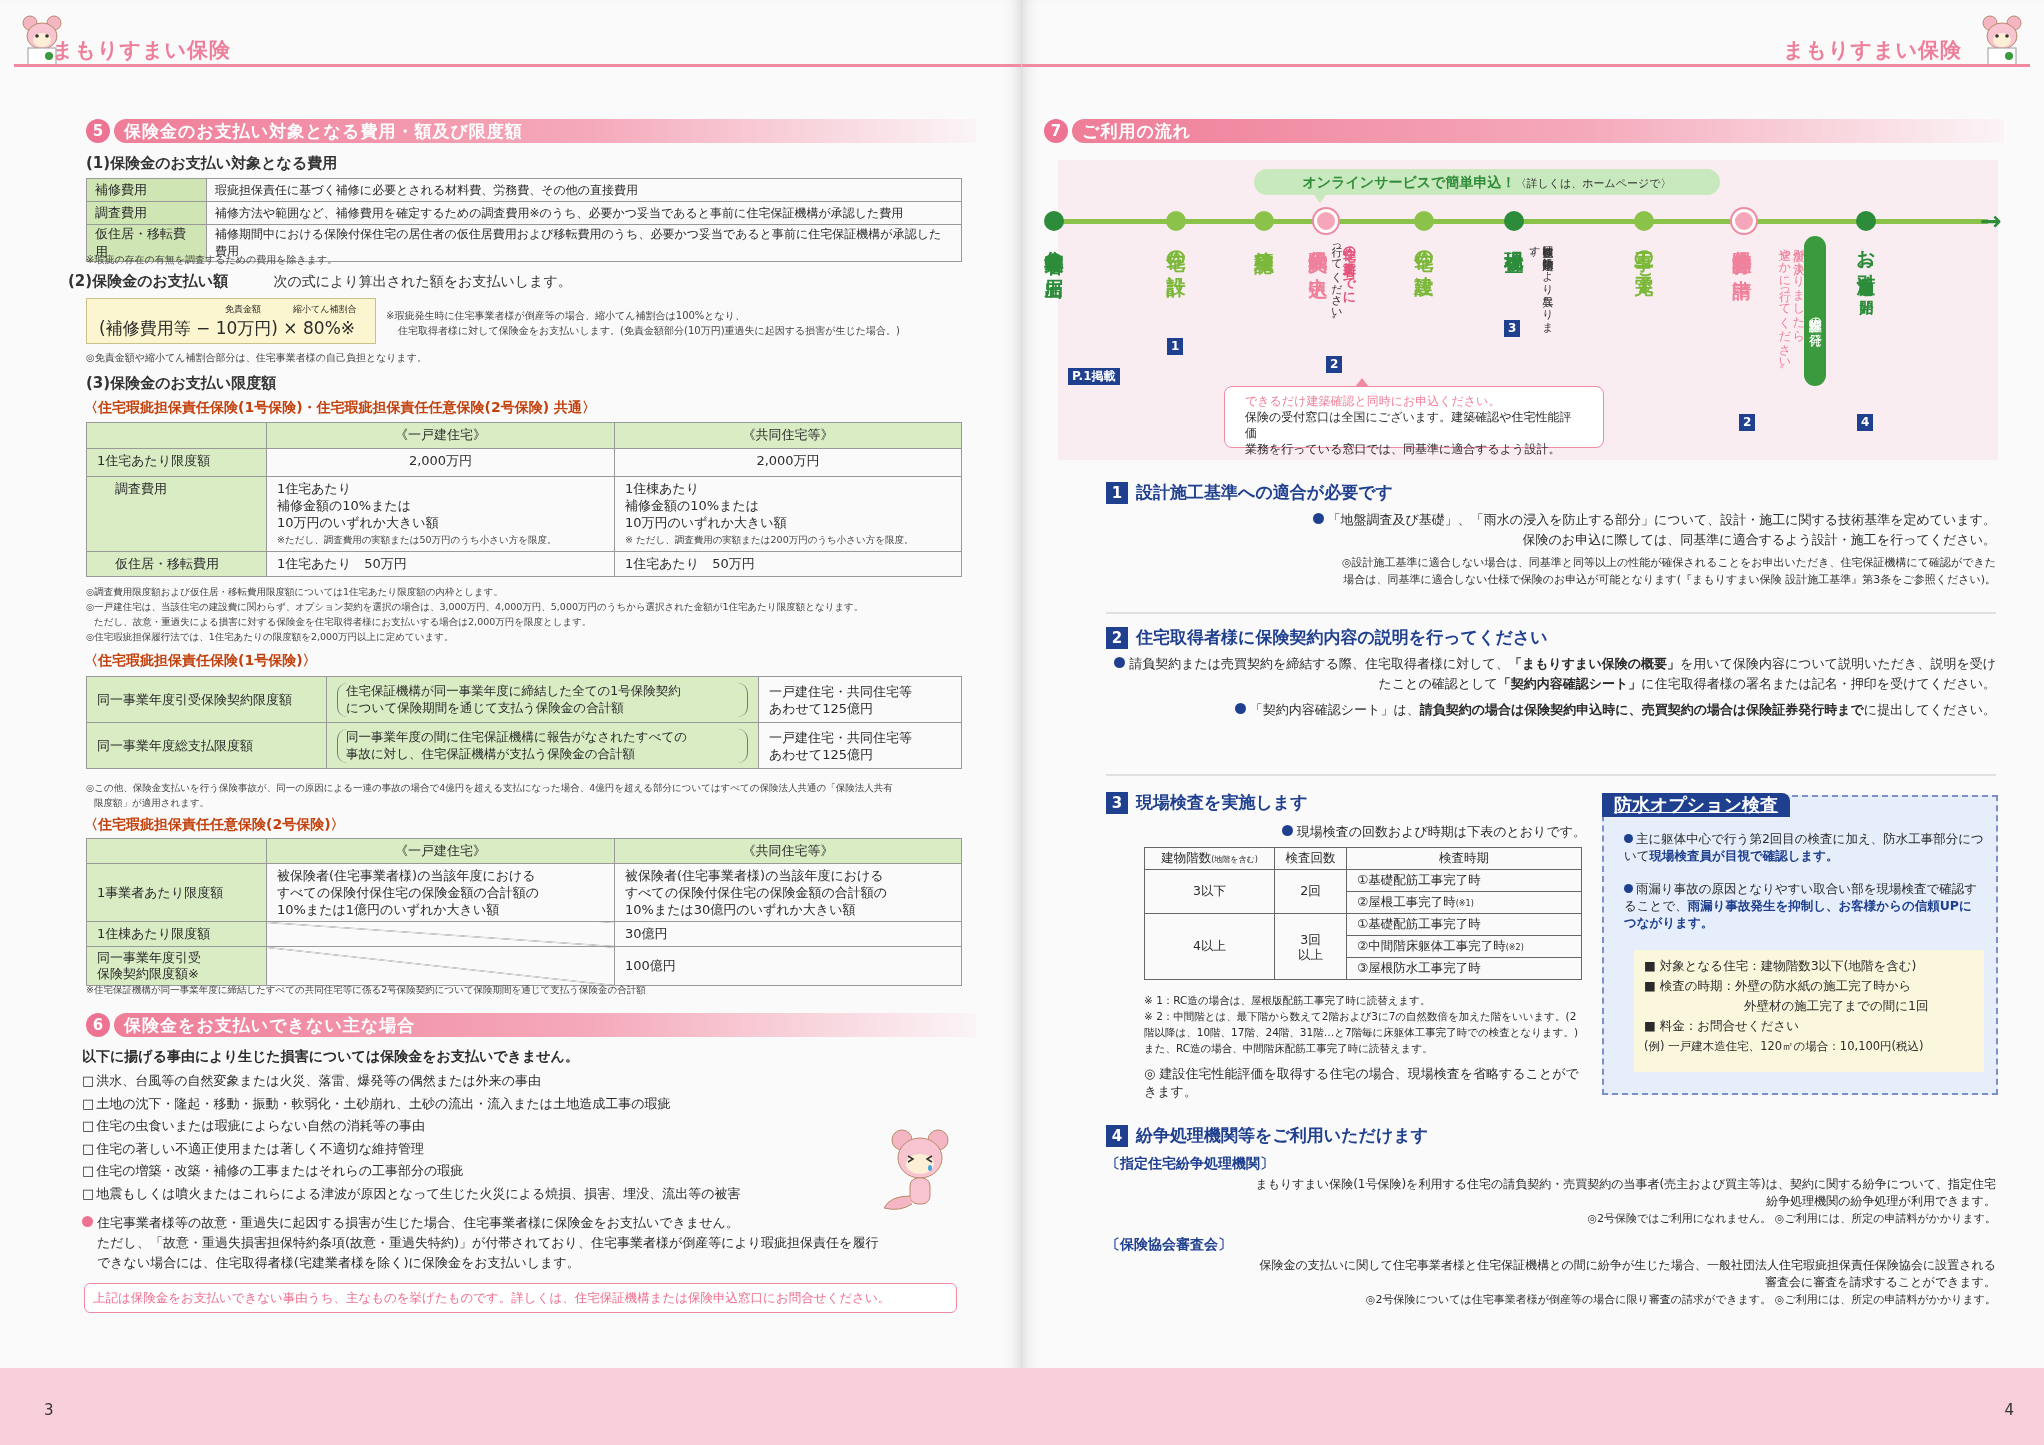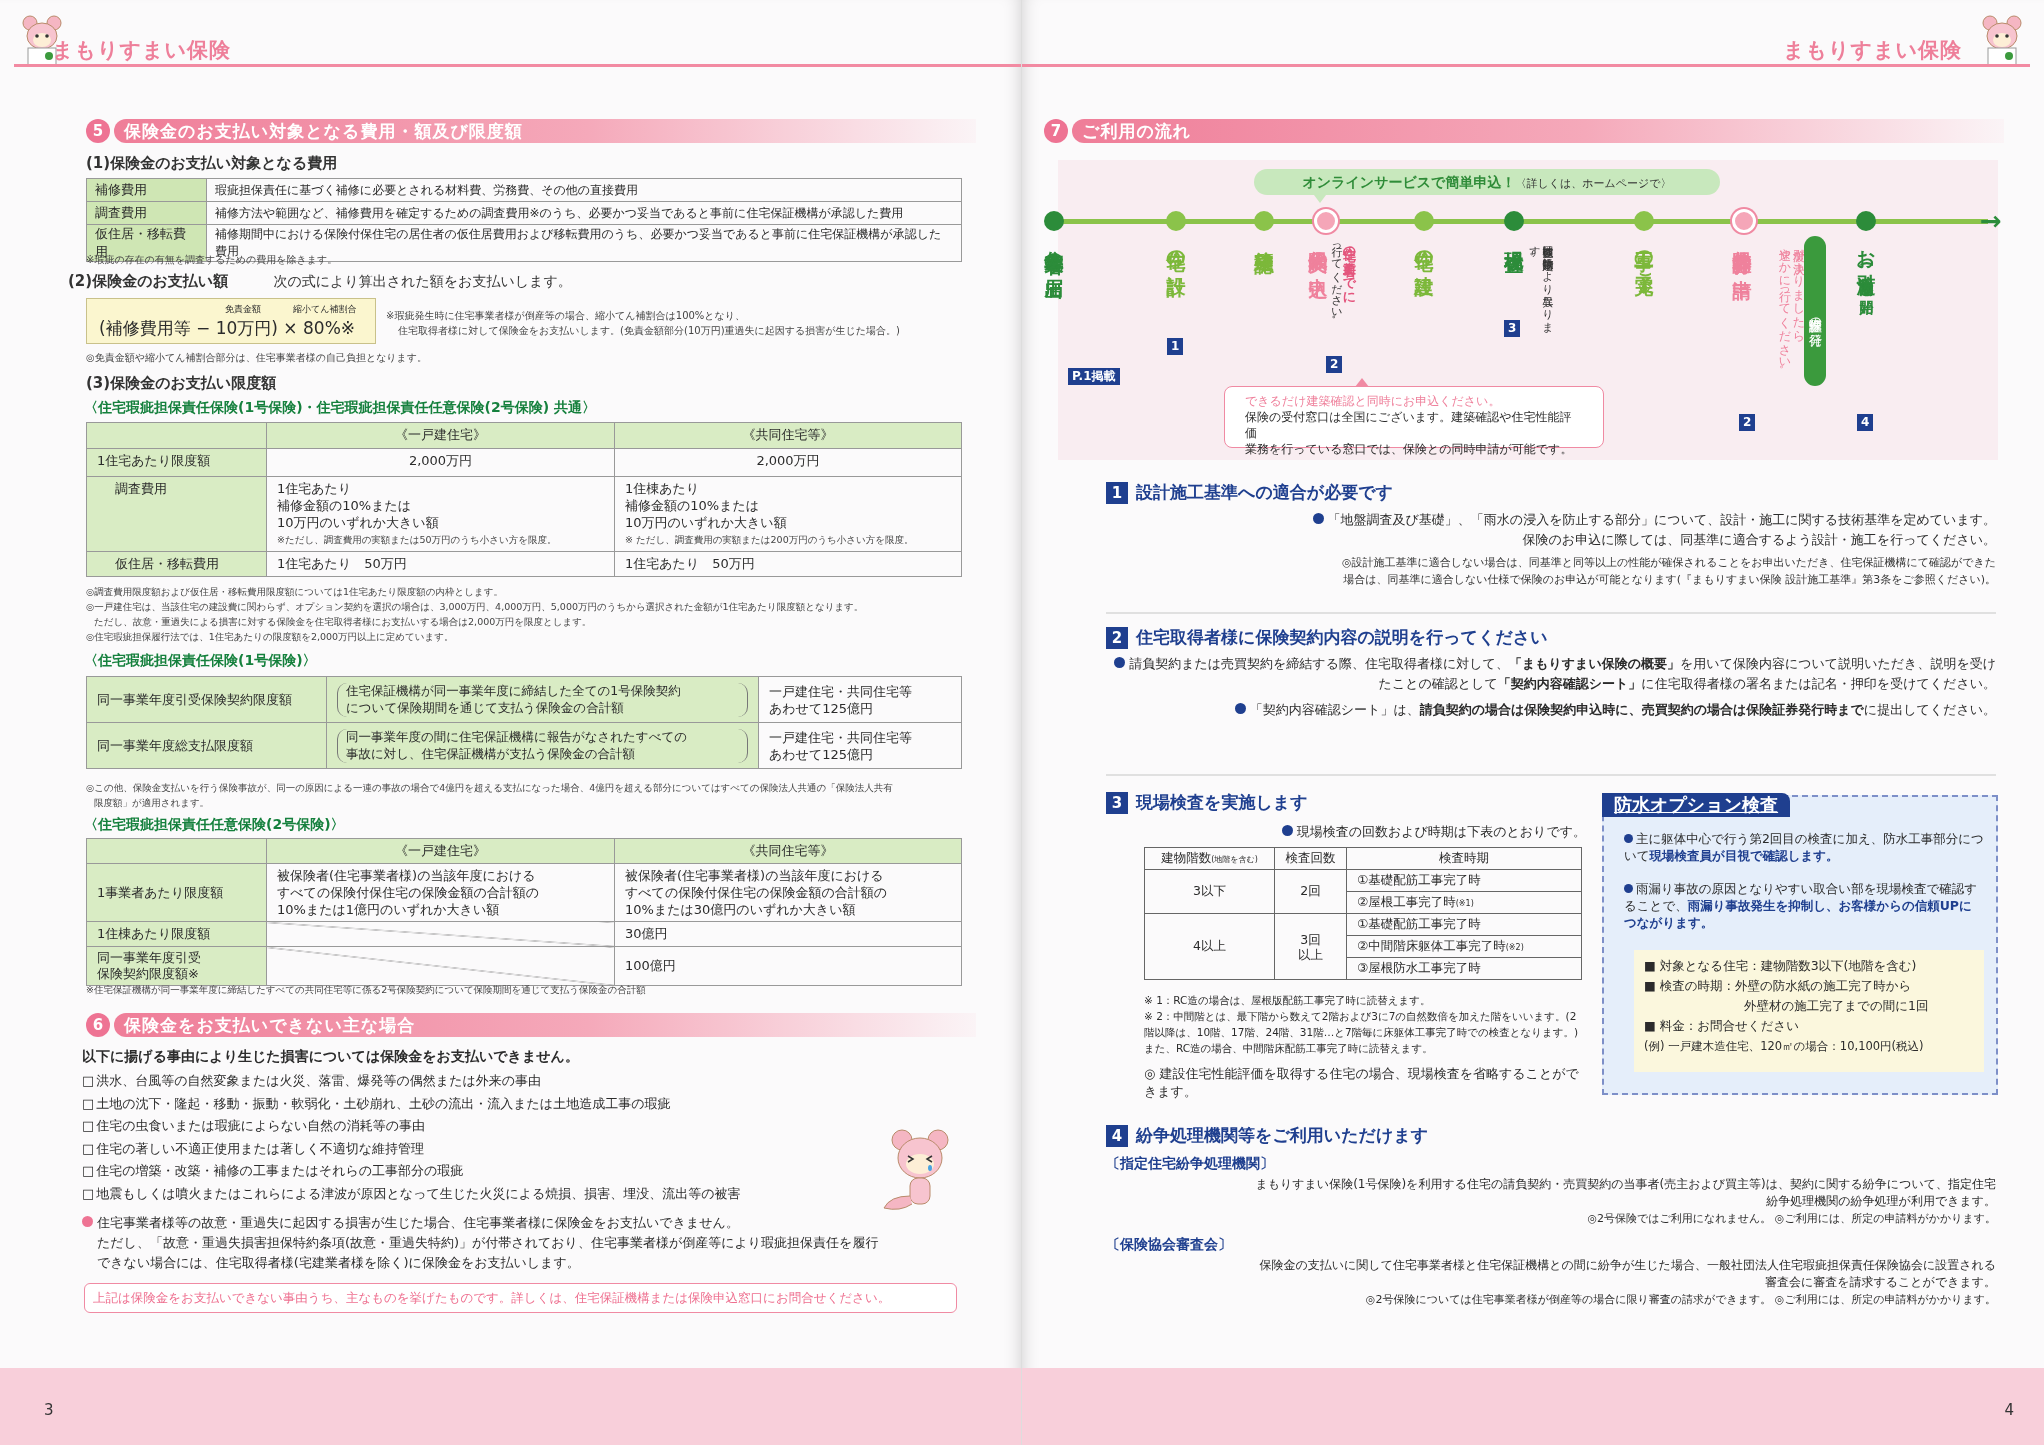--- a/index.html
+++ b/index.html
@@ -22,21 +22,21 @@
   .page-num { position: absolute; bottom: 26px; font-size: 15px; color: #333; }
   .page.left .page-num { left: 44px; }
   .page.right .page-num { right: 30px; }
 
   .sec-bar { position: absolute; height: 26px; display: flex; align-items: center; }
   .sec-bar .num { width: 24px; height: 24px; border-radius: 50%; background: #ee7393; color: #fff; font-weight: bold; font-size: 15px; display: flex; align-items: center; justify-content: center; margin-right: 4px; }
   .sec-bar .title { height: 24px; flex: 1; border-radius: 12px 0 0 12px; background: linear-gradient(90deg, #ef7d98 0%, #f5a9ba 55%, rgba(250,220,228,0.2) 100%); color: #fff; font-weight: bold; font-size: 17px; padding-left: 10px; line-height: 24px; letter-spacing: 1px; }
 
   .sub { position: absolute; font-size: 15px; font-weight: bold; color: #333; }
   .note { font-size: 10px; color: #444; line-height: 15px; }
-  .green-sub { position: absolute; font-size: 14px; color: #15803d; font-weight: bold; }
+  .green-sub { position: absolute; font-size: 14px; color: #c2410c; font-weight: bold; }
 
   table { border-collapse: collapse; }
   .t-cost { position: absolute; left: 86px; top: 178px; width: 876px; border: 1.5px solid #666; font-size: 12px; }
   .t-cost td { border: 1px solid #999; height: 23px; padding: 0 8px; }
   .t-cost td.h { background: #cfe6b4; width: 120px; font-size: 13px; }
 
   .formula { position: absolute; left: 86px; top: 298px; width: 290px; height: 46px; background: #fbf6cf; border: 1px solid #c9c18a; }
   .formula .lab1 { position: absolute; left: 138px; top: 4px; font-size: 9px; }
   .formula .lab2 { position: absolute; left: 206px; top: 4px; font-size: 9px; }
   .formula .expr { position: absolute; left: 12px; top: 18px; font-size: 17px; }
@@ -389,21 +389,21 @@
     <div class="pill">保険証券の発行</div>
 
     <div class="vt dg" style="left:832px;">
       <span>お引渡</span><span style="font-size:14px;">(保険期間の開始)</span>
     </div>
     <div class="badge" style="left:835px; top:414px;">4</div>
 
     <div class="callout">
       <div class="pk">できるだけ建築確認と同時にお申込ください。</div>
       <div>保険の受付窓口は全国にございます。建築確認や住宅性能評価</div>
-      <div>業務を行っている窓口では、保険との同時申請が可能です。</div>
+      <div>業務を行っている窓口では、同基準に適合するよう設計。</div>
     </div>
 
     <div class="h-blue" style="top:481px;">
       <span class="n">1</span>
         <span>設計施工基準への適合が必要です</span>
     </div>
     <div class="para" style="top:510px;">
       <div><span class="blue-dot"></span><span>「地盤調査及び基礎」、「雨水の浸入を防止する部分」について、設計・施工に関する技術基準を定めています。</span></div>
       <div class="ind">保険のお申込に際しては、同基準に適合するよう設計・施工を行ってください。</div>
       <div class="sm" style="margin-top:4px;">◎設計施工基準に適合しない場合は、同基準と同等以上の性能が確保されることをお申出いただき、住宅保証機構にて確認ができた</div>

